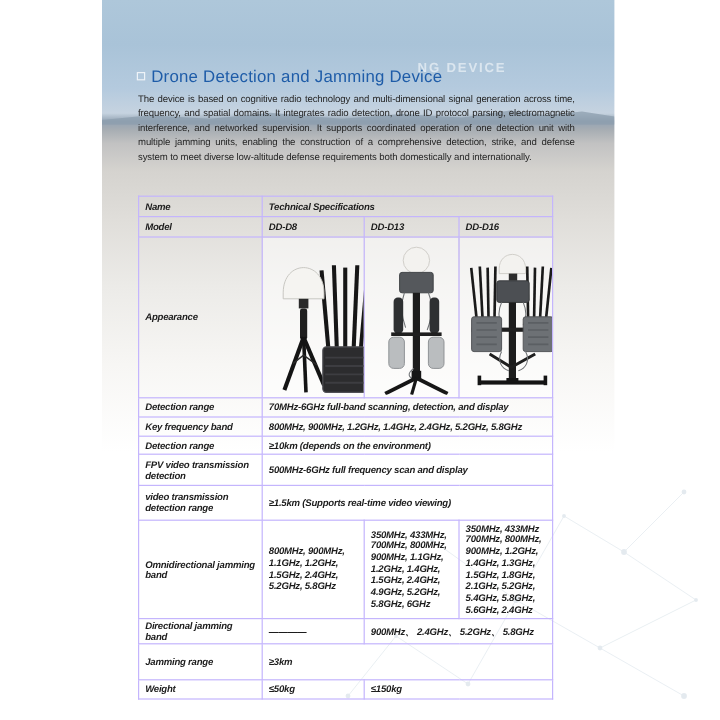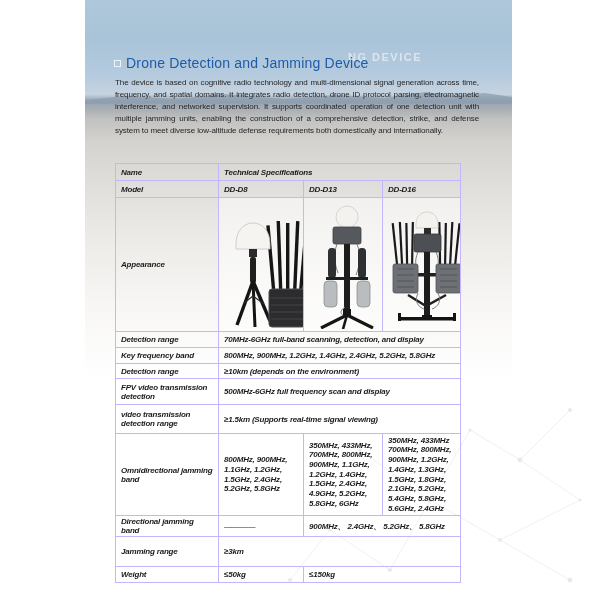--- a/index.html
+++ b/index.html
@@ -201,21 +201,21 @@
   <tr style="height:15px">
     <td>Detection range</td>
     <td colspan="3">≥10km (depends on the environment)</td>
   </tr>
   <tr style="height:26px">
     <td class="top">FPV video transmission detection</td>
     <td colspan="3" class="top">500MHz-6GHz full frequency scan and display</td>
   </tr>
   <tr style="height:29px">
     <td class="top">video transmission detection range</td>
-    <td colspan="3" class="top">≥1.5km (Supports real-time signal viewing)</td>
+    <td colspan="3" class="top">≥1.5km (Supports real-time video viewing)</td>
   </tr>
   <tr style="height:82px">
     <td class="top">Omnidirectional jamming band</td>
     <td class="top multiline">800MHz, 900MHz,
 1.1GHz, 1.2GHz,
 1.5GHz, 2.4GHz,
 5.2GHz, 5.8GHz</td>
     <td class="top multiline">350MHz, 433MHz,
 700MHz, 800MHz,
 900MHz, 1.1GHz,

